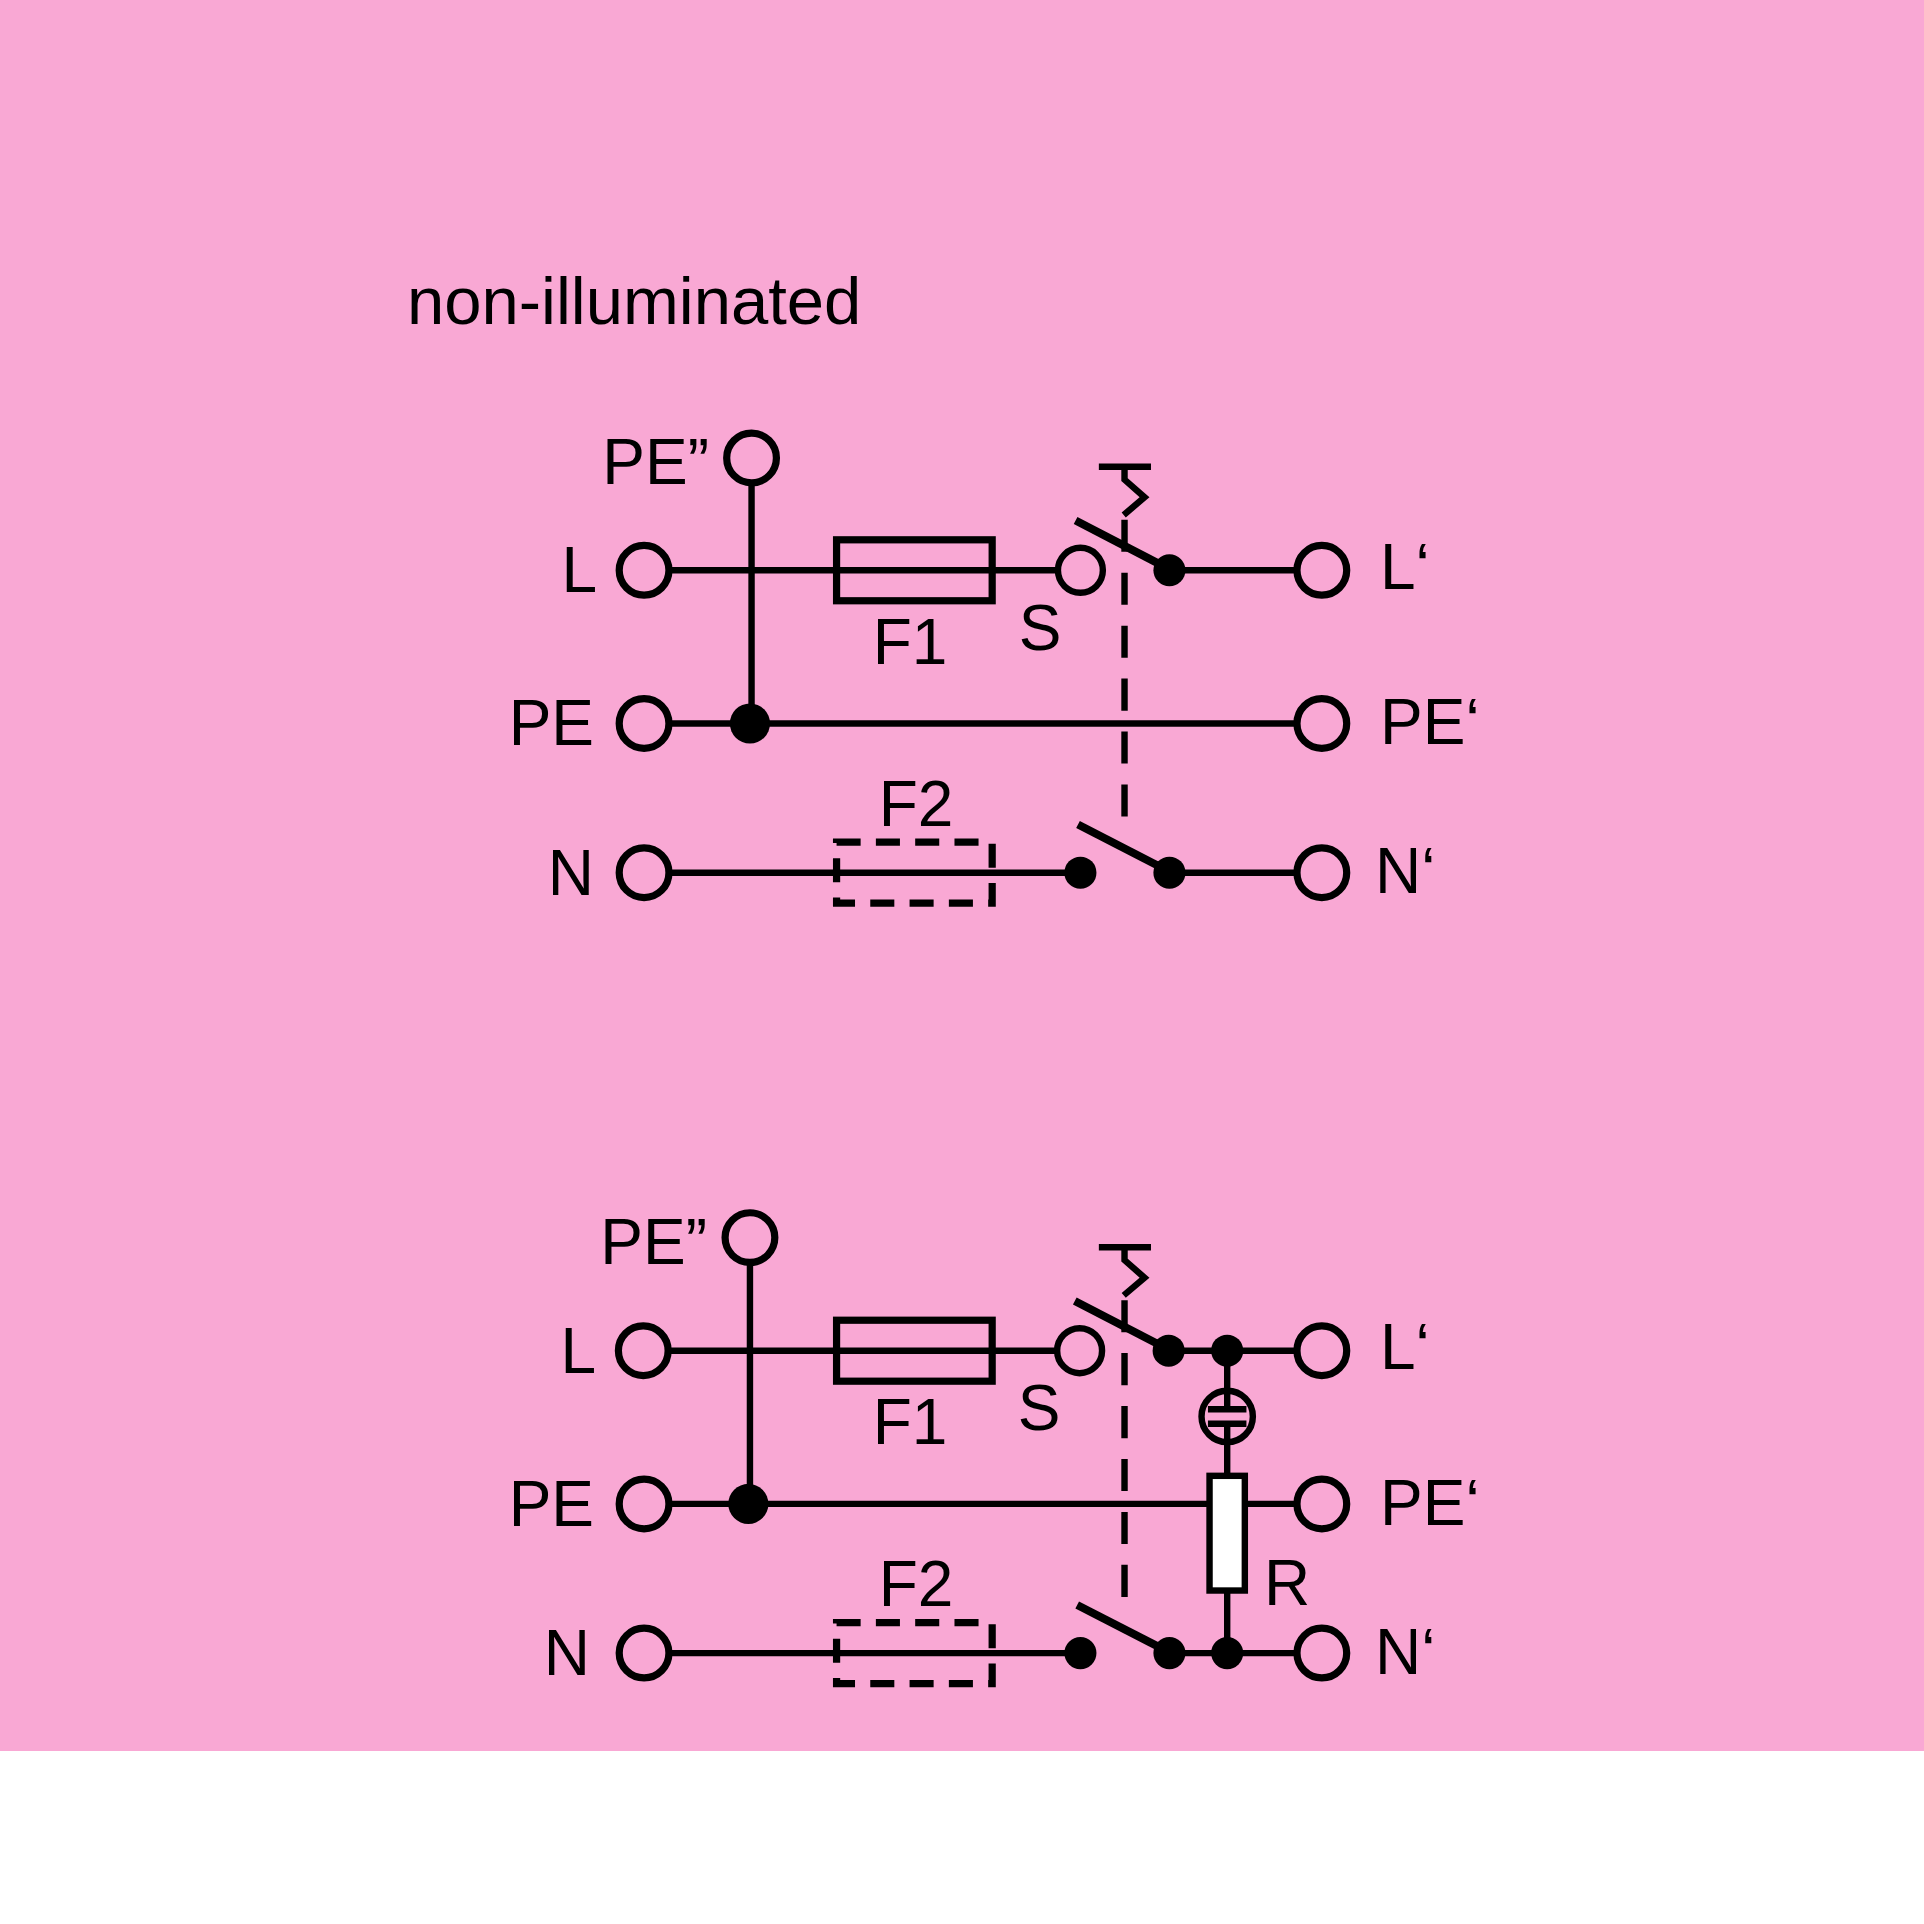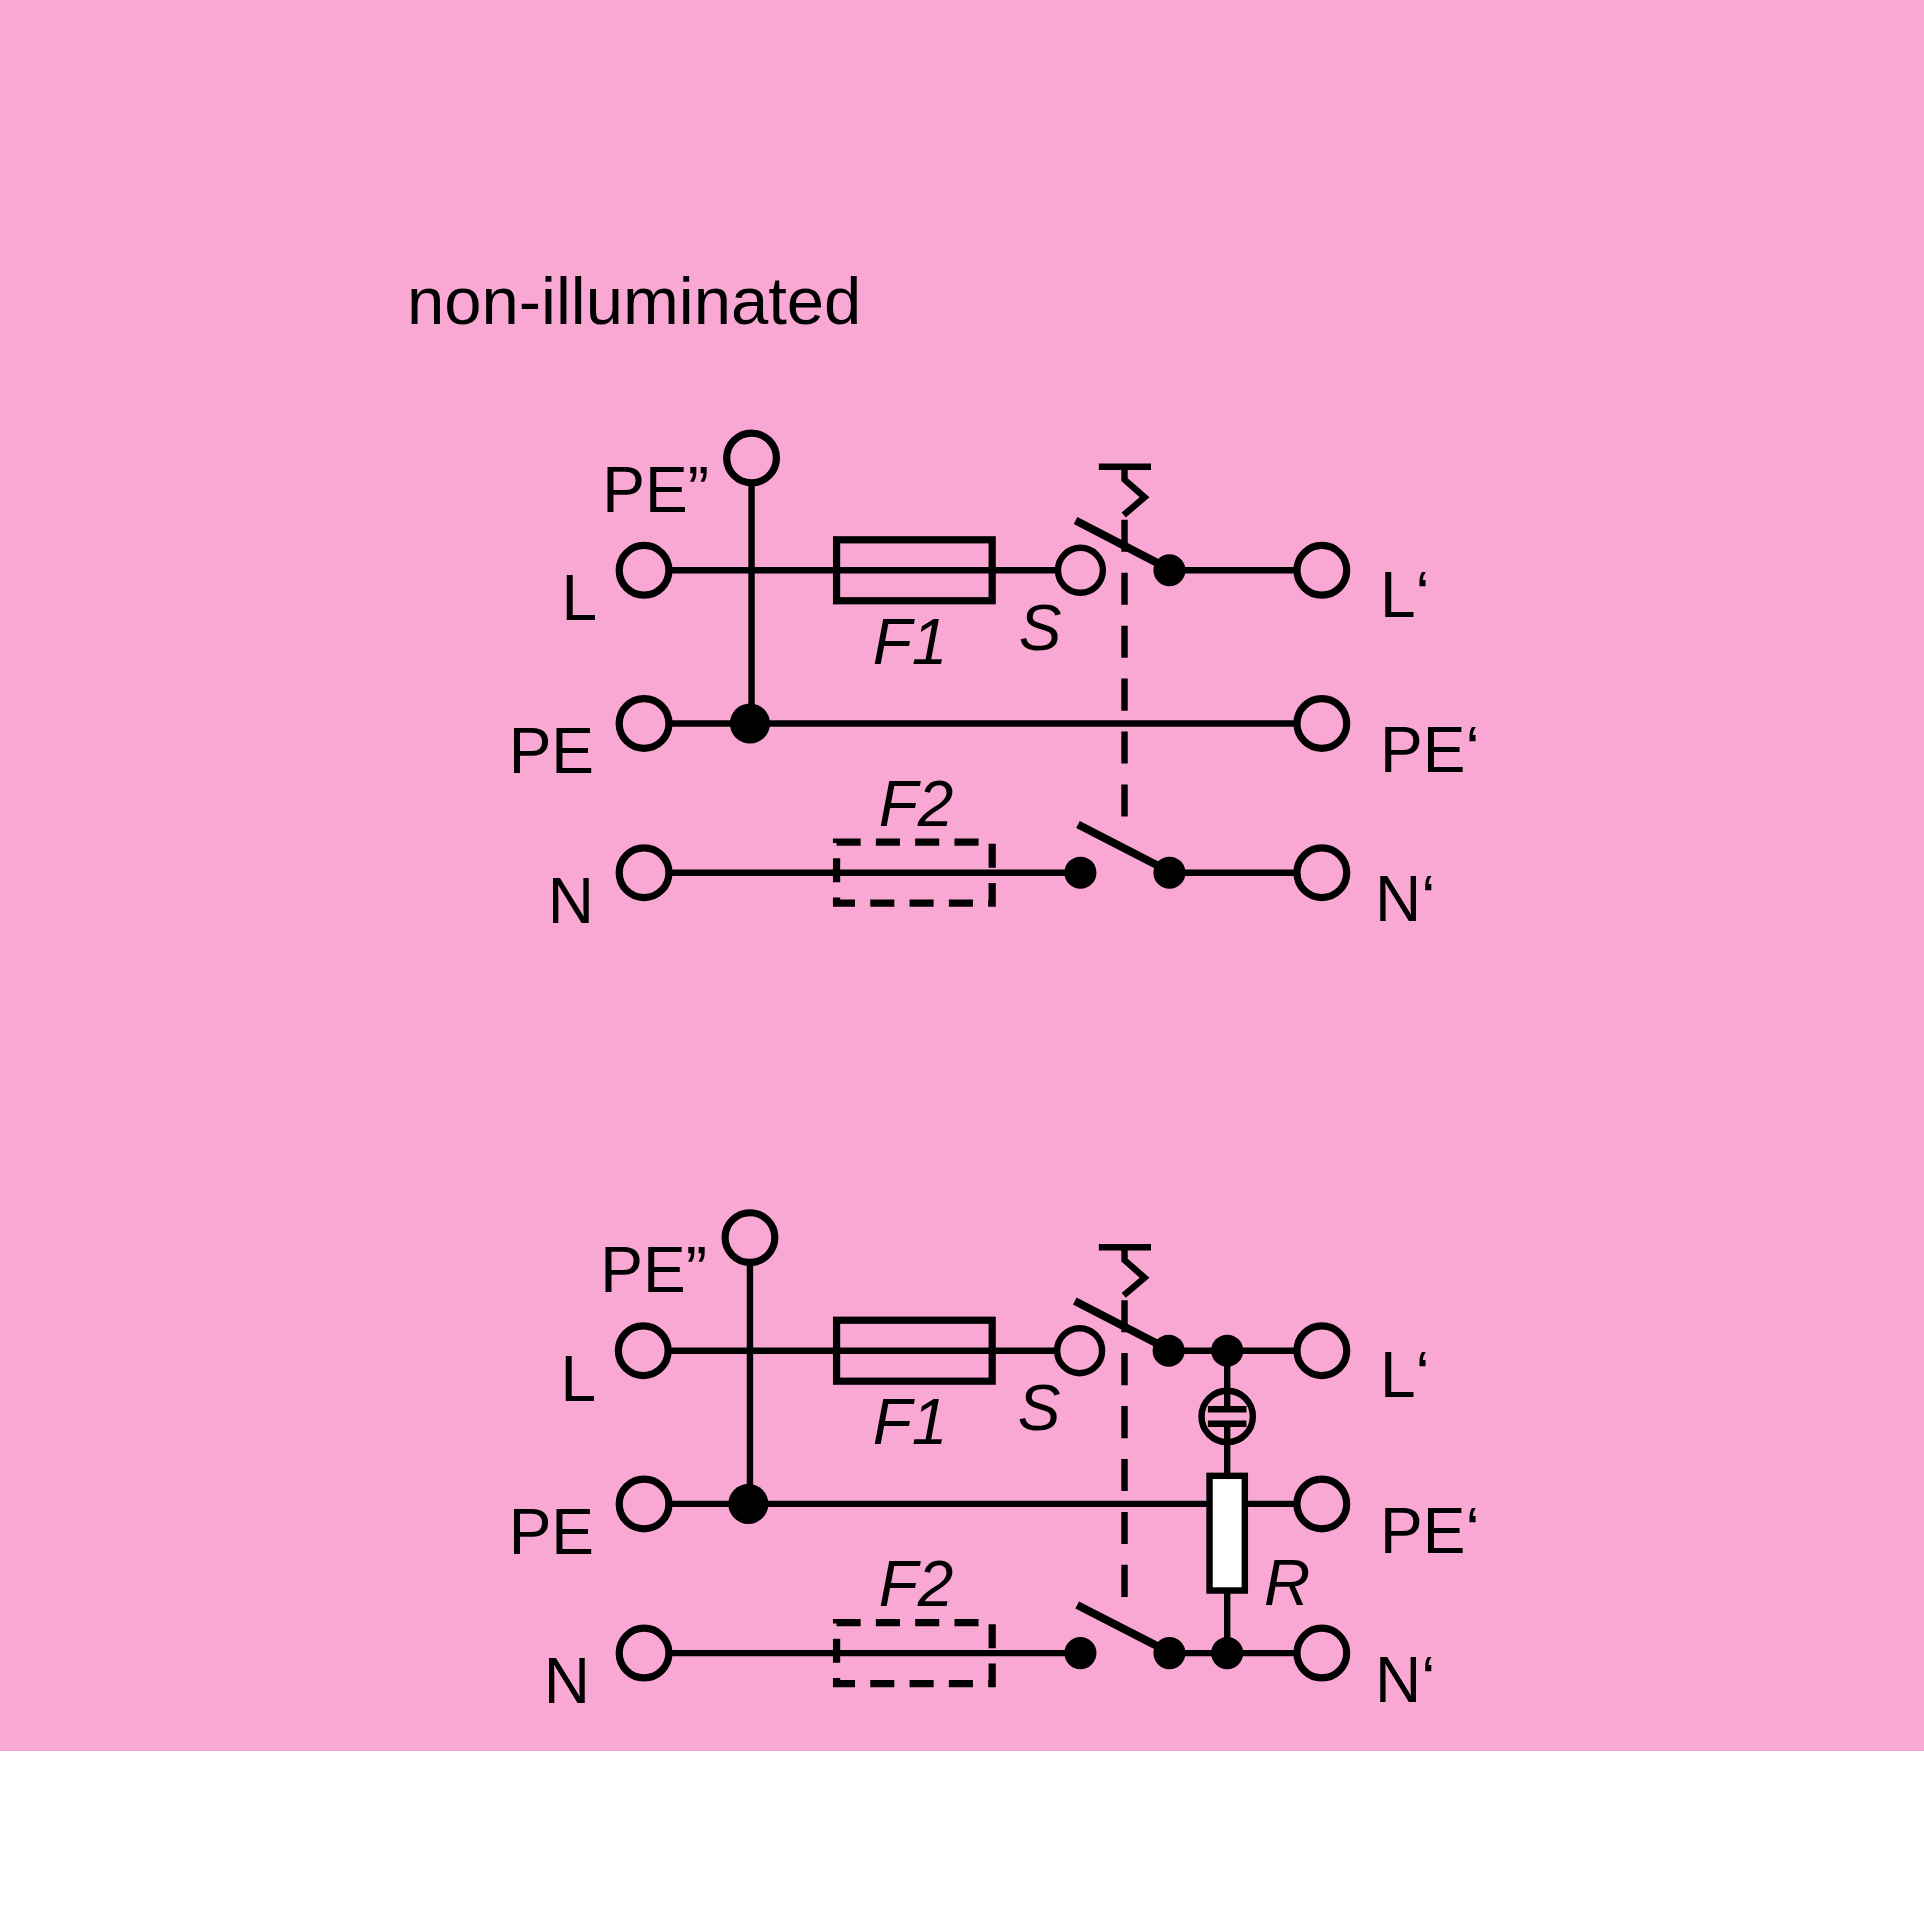--- a/index.html
+++ b/index.html
@@ -1,22 +1,22 @@
 <!DOCTYPE html>
 <html style="font-size:13px"><head>
 <meta charset="utf-8">
 <style>
   html,body{margin:0;padding:0;background:#fff;}
   .canvas{position:relative;width:1925px;height:1751px;background:#f9a8d4;overflow:hidden;
           font-family:"Liberation Sans", sans-serif;color:#000;}
   .schematic{position:absolute;left:0;top:0;}
   .lbl{position:absolute;font-size:64px;line-height:1;white-space:nowrap;color:#000;}
   .title{position:absolute;font-size:67px;line-height:1;white-space:nowrap;color:#000;}
-  .vmid{transform:translateY(-50%);margin-top:28px;}
-  .cmid{transform:translate(-50%,-50%);font-style:italic;}
+  .vmid{transform:translateY(-50%);}
+  .cmid{transform:translate(-50%,-50%);}
 </style>
 </head>
 <body>
 
 <div class="canvas">
 
   <svg class="schematic" width="1925" height="1925" viewBox="0 0 2400 2400" fill="none" stroke="#000000">
 
     <g>
 

